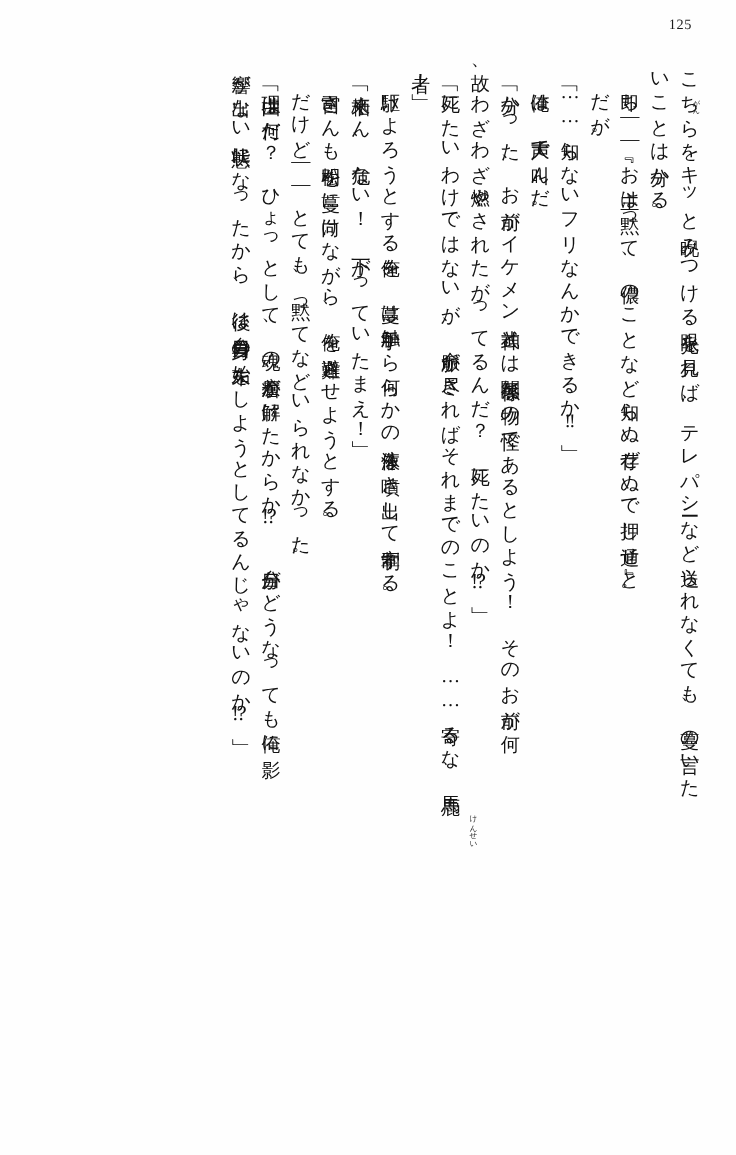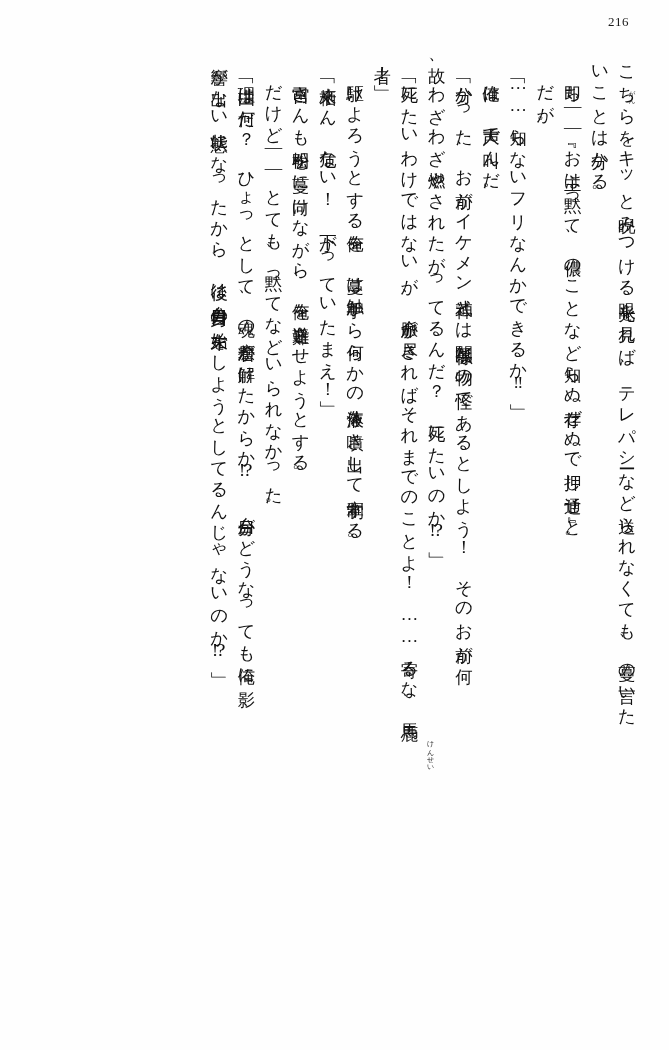--- a/index.html
+++ b/index.html
@@ -84,21 +84,21 @@
     top: 86px;
     right: 34px;
     font-size: 6.5px;
   }
 </style>
 </head>
 <body>
 
 <div class="page">
 
-  <div class="page-number">216</div>
+  <div class="page-number">125</div>
 
   <div class="text-body">
     <div class="vline">こちらをキッと睨みつける眼光を見れば、テレパシーなど送られなくても、蔓の言いた</div>
     <div class="vline">いことは分かる。</div>
     <div class="vline indent-1">即ち――『お主は黙って、儂のことなど知らぬ存ぜぬで押し通せ』と。</div>
     <div class="vline indent-1">だが。</div>
     <div class="vline indent-1">「……知らないフリなんかできるか‼」</div>
     <div class="vline indent-1">俺は、大声で叫んだ。</div>
     <div class="vline indent-1">「分かった、お前がイケメン式神とは無関係な物の怪であるとしよう！ そのお前が何</div>
     <div class="vline">故、わざわざ燃やされたがってるんだ？ 死にたいのか⁉」</div>

